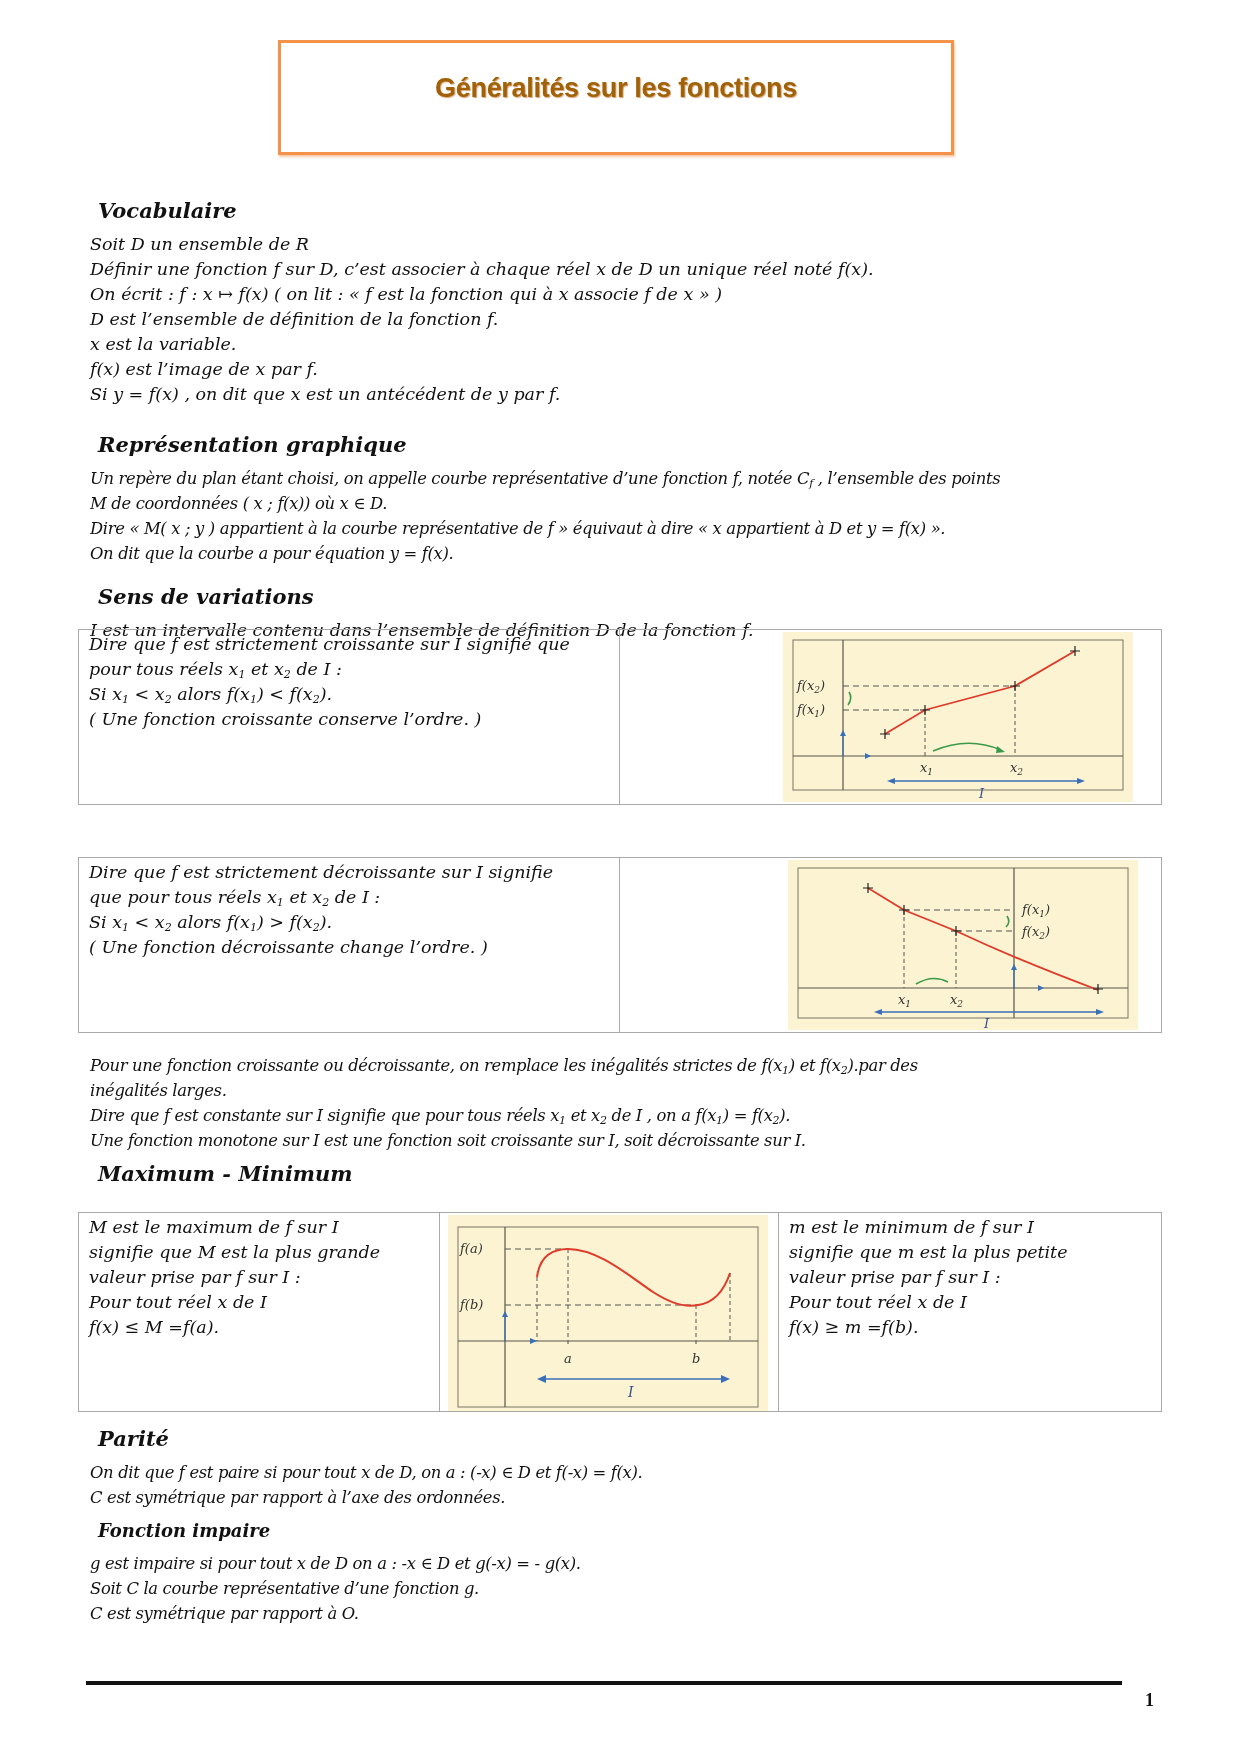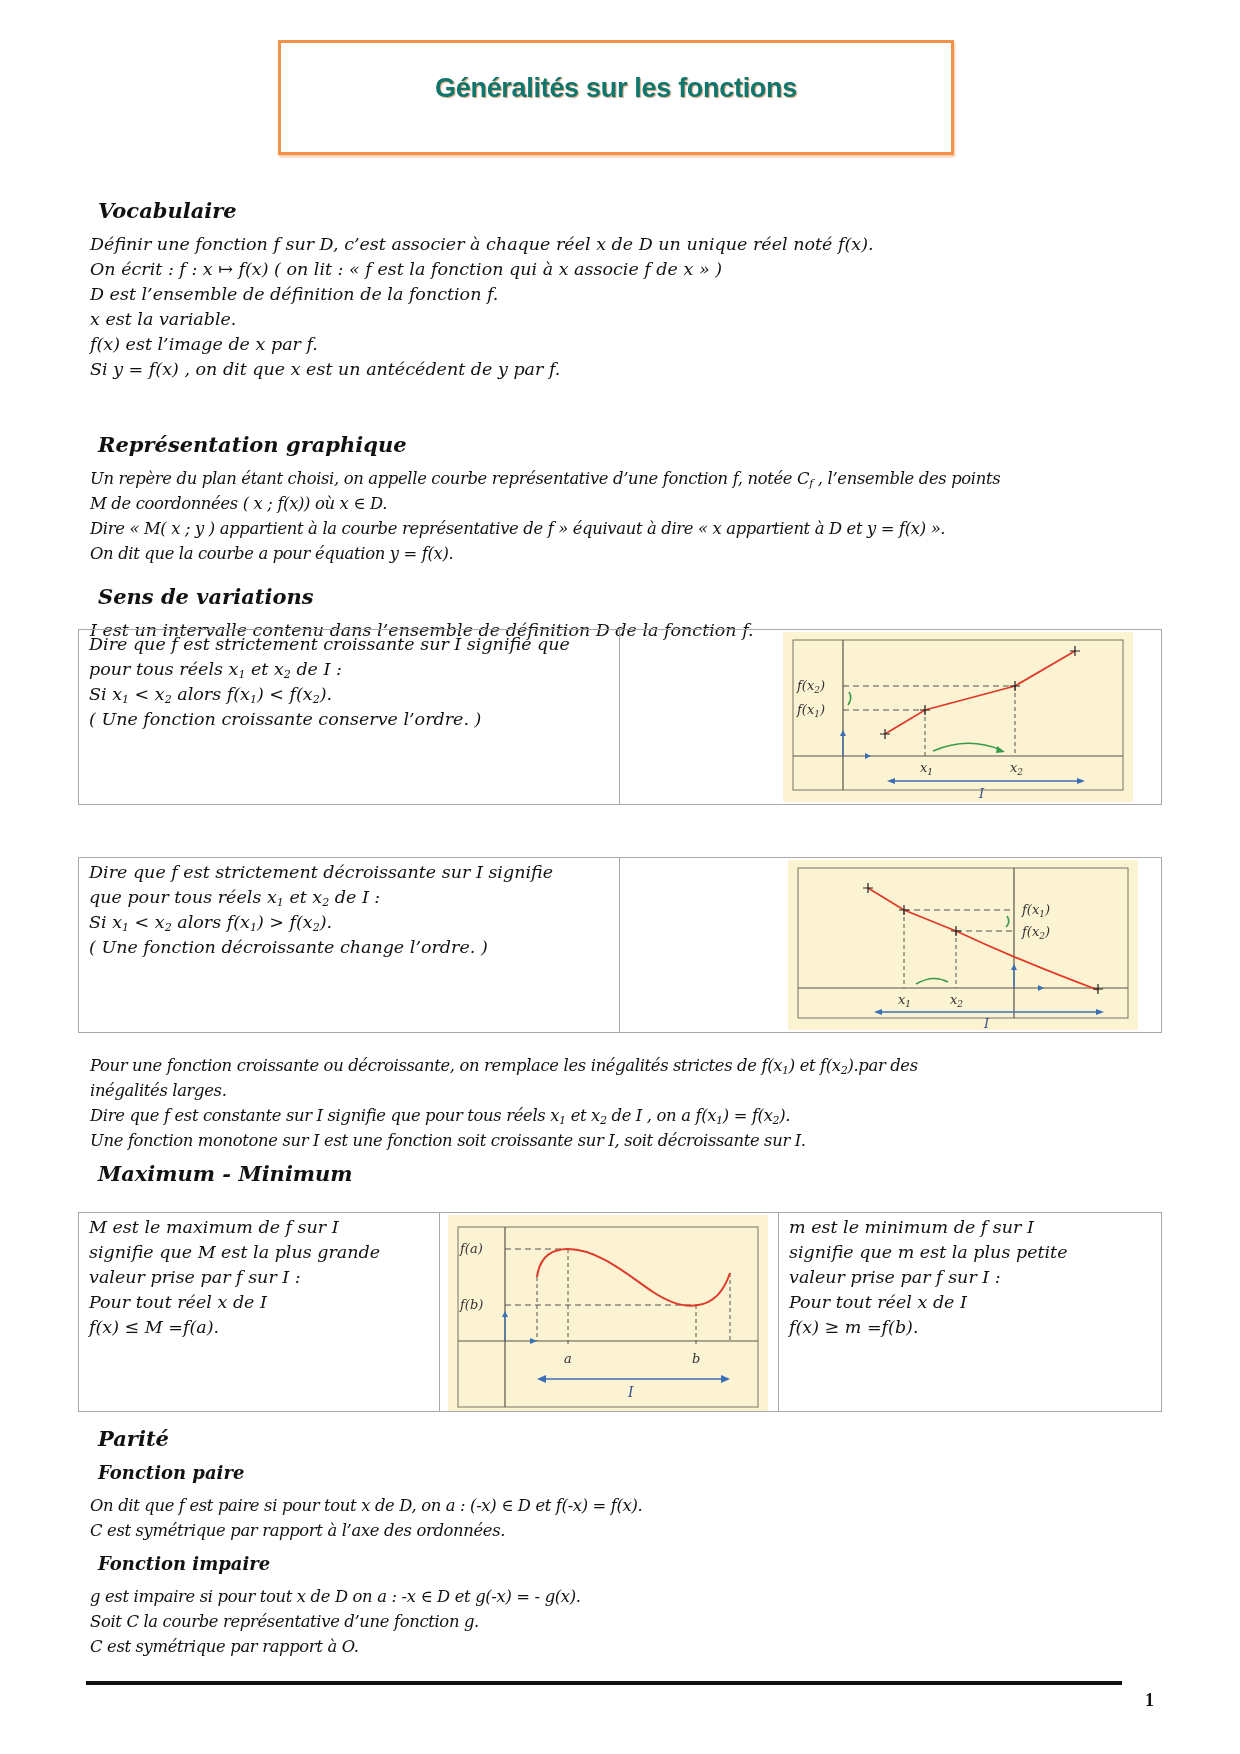--- a/index.html
+++ b/index.html
@@ -2,21 +2,21 @@
 <html><head>
 <meta charset="utf-8">
 <style>
   html, body { margin: 0; padding: 0; background: #ffffff; }
   body { width: 1240px; height: 1754px; position: relative; overflow: hidden;
          font-family: "DejaVu Serif", serif; color: #111; }
   .title-box { position: absolute; left: 278px; top: 40px; width: 676px; height: 115px;
                border: 3px solid #f4924a; box-sizing: border-box; box-shadow: 1px 2px 2px #f8c9a5; }
   .title-text { position: absolute; left: 0; right: 0; top: 30px; text-align: center;
                 font-family: "Liberation Sans", sans-serif; font-weight: bold; font-size: 27px;
-                color: #0f766e; text-shadow: 1px 1px 1px #d7a17a; letter-spacing: -0.3px; }
+                color: #a16207; text-shadow: 1px 1px 1px #d7a17a; letter-spacing: -0.3px; }
   .content { position: absolute; left: 90px; top: 190px; width: 1080px; }
   .h { font-style: italic; font-weight: bold; font-size: 21px; line-height: 26px; margin: 8px; }
   .h.sub { font-size: 18px; line-height: 25px; }
   .l { font-style: italic; font-size: 17.5px; line-height: 25px; margin: 0; white-space: nowrap; }
   .cond { font-size: 16.4px; letter-spacing: -0.35px; }
   sub { font-size: 11px; vertical-align: -3px; line-height: 0; }
   table.t { border-collapse: collapse; position: absolute; }
   table.t td { border: 1.5px solid #a9a9a9; vertical-align: top; padding: 2px 10px; }
   .rule { position: absolute; left: 86px; top: 1681px; width: 1036px; height: 4px; background: #111; }
   .pagenum { position: absolute; left: 1145px; top: 1690px; font-family: "Liberation Serif", serif;
@@ -25,20 +25,21 @@
 </style>
 </head>
 <body>
 
 <div class="title-box">
   <div class="title-text">Généralités sur les fonctions</div>
 </div>
 
 <div class="content" style="top:190px">
   <p class="h">Vocabulaire</p>
+  <p class="l">Soit D un ensemble de R</p>
   <p class="l">Définir une fonction f sur D, c’est associer à chaque réel x de D un unique réel noté f(x).</p>
   <p class="l">On écrit : f : x ↦ f(x) ( on lit : «  f est la fonction qui à x associe f de x » )</p>
   <p class="l">D est l’ensemble de définition de la fonction f.</p>
   <p class="l">x est la variable.</p>
   <p class="l">f(x) est l’image de x par f.</p>
   <p class="l">Si y = f(x) , on dit que x est un antécédent de y par f.</p>
 </div>
 
 <div class="content" style="top:424px">
   <p class="h">Représentation graphique</p>
@@ -194,21 +195,20 @@
       <p class="l">valeur prise par f sur I :</p>
       <p class="l">Pour tout réel x de I</p>
       <p class="l">f(x) ≥ m =f(b).</p>
     </td>
   </tr>
 </tbody>
   </table>
 
 <div class="content" style="top:1418px">
   <p class="h">Parité</p>
-  <p class="h sub">Fonction paire</p>
   <p class="l cond">On dit que f est paire si pour tout x de D, on a : (-x) ∈ D et f(-x) = f(x).</p>
   <p class="l cond">C est symétrique par rapport à l’axe des ordonnées.</p>
   <p class="h sub">Fonction impaire</p>
   <p class="l cond">g est impaire si pour tout x de D on a : -x ∈ D et g(-x) = - g(x).</p>
   <p class="l cond">Soit C la courbe représentative d’une fonction g.</p>
   <p class="l cond">C est symétrique par rapport à O.</p>
 </div>
 
 <div class="rule"></div>
 <div class="pagenum">1</div>

